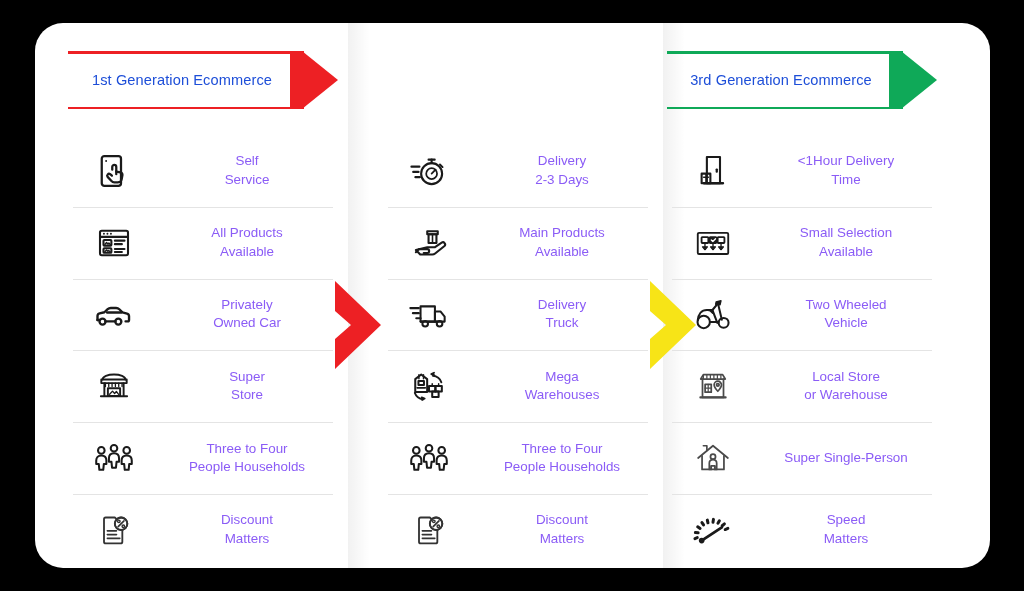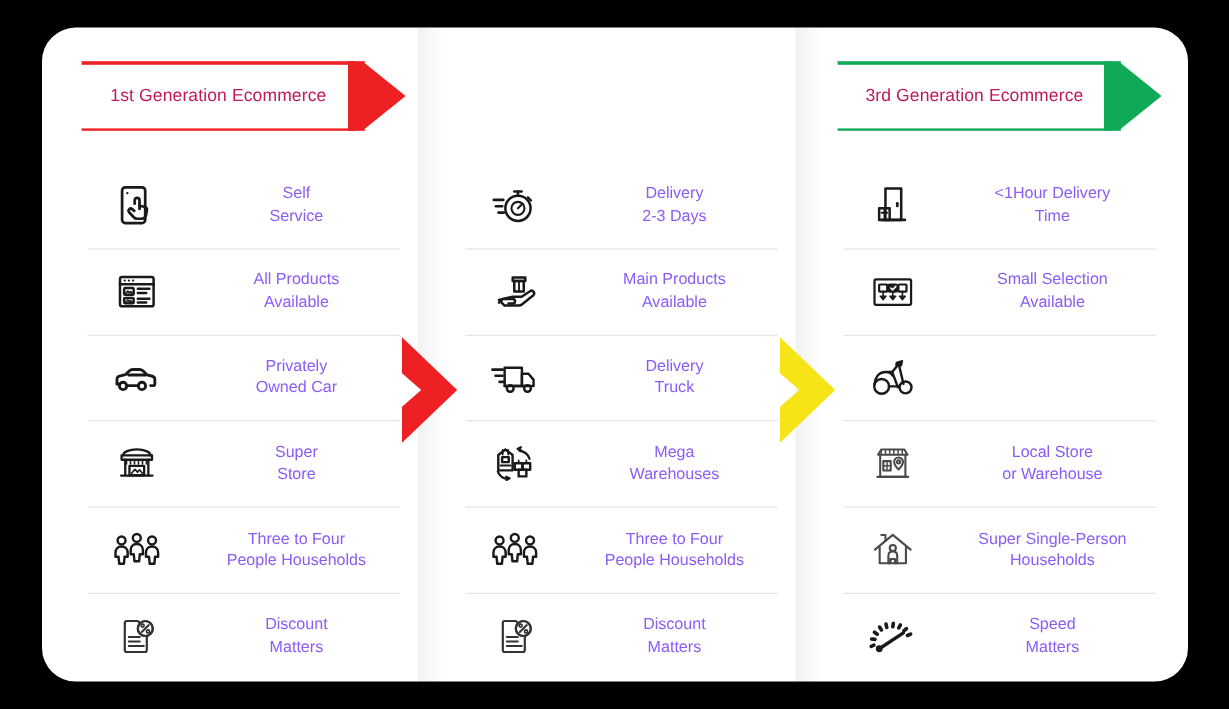--- a/index.html
+++ b/index.html
@@ -33,21 +33,21 @@
   }
 
   
   .col {
     position: absolute;
     top: 0;
     height: 545px;
   }
   .col-0 { left: 33px;  width: 270px; }
   .col-1 { left: 348px; width: 270px; }
-  .col-2 { left: 663px; width: 270px; }
+  .col-2 { left: 632px; width: 270px; }
 
   
   .col-shade {
     position: absolute;
     top: 0;
     width: 22px;
     height: 545px;
     background: linear-gradient(to right, rgba(0,0,0,0.055), rgba(0,0,0,0.0));
   }
   .shade-1 { left: 313px; }
@@ -79,21 +79,21 @@
   .hdr-label {
     position: absolute;
     left: 0;
     top: 0;
     width: 228px;
     height: 58px;
     display: flex;
     align-items: center;
     justify-content: center;
     font-size: 14.6px;
-    color: #be185d;
+    color: #1d4ed8;
     letter-spacing: 0.1px;
     white-space: nowrap;
   }
   .hdr-arrow {
     position: absolute;
     left: 222px;
     top: 0;
     width: 48px;
     height: 58px;
   }
@@ -471,20 +471,24 @@
               <circle cx="15.5" cy="33" r="7"></circle>
               <circle cx="38" cy="34" r="5.6"></circle>
               <path d="M8.8 31c.6-6.4 4-11.5 10.4-11.5h6.2l5.5 14.5"></path>
               <path d="M25.4 19.5l6.2-7.5"></path>
               <path d="M29.5 10.5l5.5-1.5-1 4.5-5-.5z" fill="#1a1a1a" stroke-width="1.6"></path>
               <path d="M31.6 12l4.4 18.5"></path>
               <path d="M22.5 33h9.8"></path>
               <path d="M19.2 19.5c3 0 5 1.2 6.4 3.4" stroke-width="1.9"></path>
             </svg>
           </div>
+          <div class="row-text">
+            <span>Two Wheeled</span>
+            <span class="l2">Vehicle</span>
+          </div>
         </div>
 
         <div class="row">
           <div class="row-icon">
             <svg width="42" height="42" viewBox="0 0 48 48" fill="none" stroke="#4a4a4a" stroke-width="2" stroke-linecap="round" stroke-linejoin="round">
               <path d="M10 16l3-5h22l3 5z"></path>
               <path d="M13 11.5v4.2M17 11.5v4.2M21 11.5v4.2M25 11.5v4.2M29 11.5v4.2M33 11.5v4.2" stroke-width="1.4"></path>
               <path d="M12 16v21h24V16"></path>
               <path d="M9.5 37h29" stroke-width="2.3"></path>
               <rect x="15" y="22" width="7" height="9"></rect>
@@ -504,21 +508,20 @@
             <svg width="42" height="42" viewBox="0 0 48 48" fill="none" stroke="#4a4a4a" stroke-width="2" stroke-linecap="round" stroke-linejoin="round">
               <path d="M7 24L24 10l17 14"></path>
               <path d="M11.5 21.5V37h25V21.5"></path>
               <path d="M13 10h4v5.5" stroke-width="1.9"></path>
               <circle cx="24" cy="22.5" r="2.9"></circle>
               <path d="M24 25.8c-2.6 0-4.2 1.7-4.2 4.2V37h2.1v-4h4.2v4h2.1v-7c0-2.5-1.6-4.2-4.2-4.2z"></path>
             </svg>
           </div>
           <div class="row-text">
             <span>Super Single-Person</span>
-            <span class="l2">Households</span>
           </div>
         </div>
 
         <div class="row">
           <div class="row-icon">
             <svg width="46" height="40" viewBox="0 0 52 44" fill="none" stroke="#1a1a1a" stroke-linecap="round" stroke-linejoin="round">
               <g stroke="#1a1a1a" stroke-width="3.4">
                 <path d="M8.2 30.6l-2.6 1.1"></path>
                 <path d="M9.2 25.2l-3.1-.3"></path>
                 <path d="M11.4 20.3l-2.7-1.9"></path>

